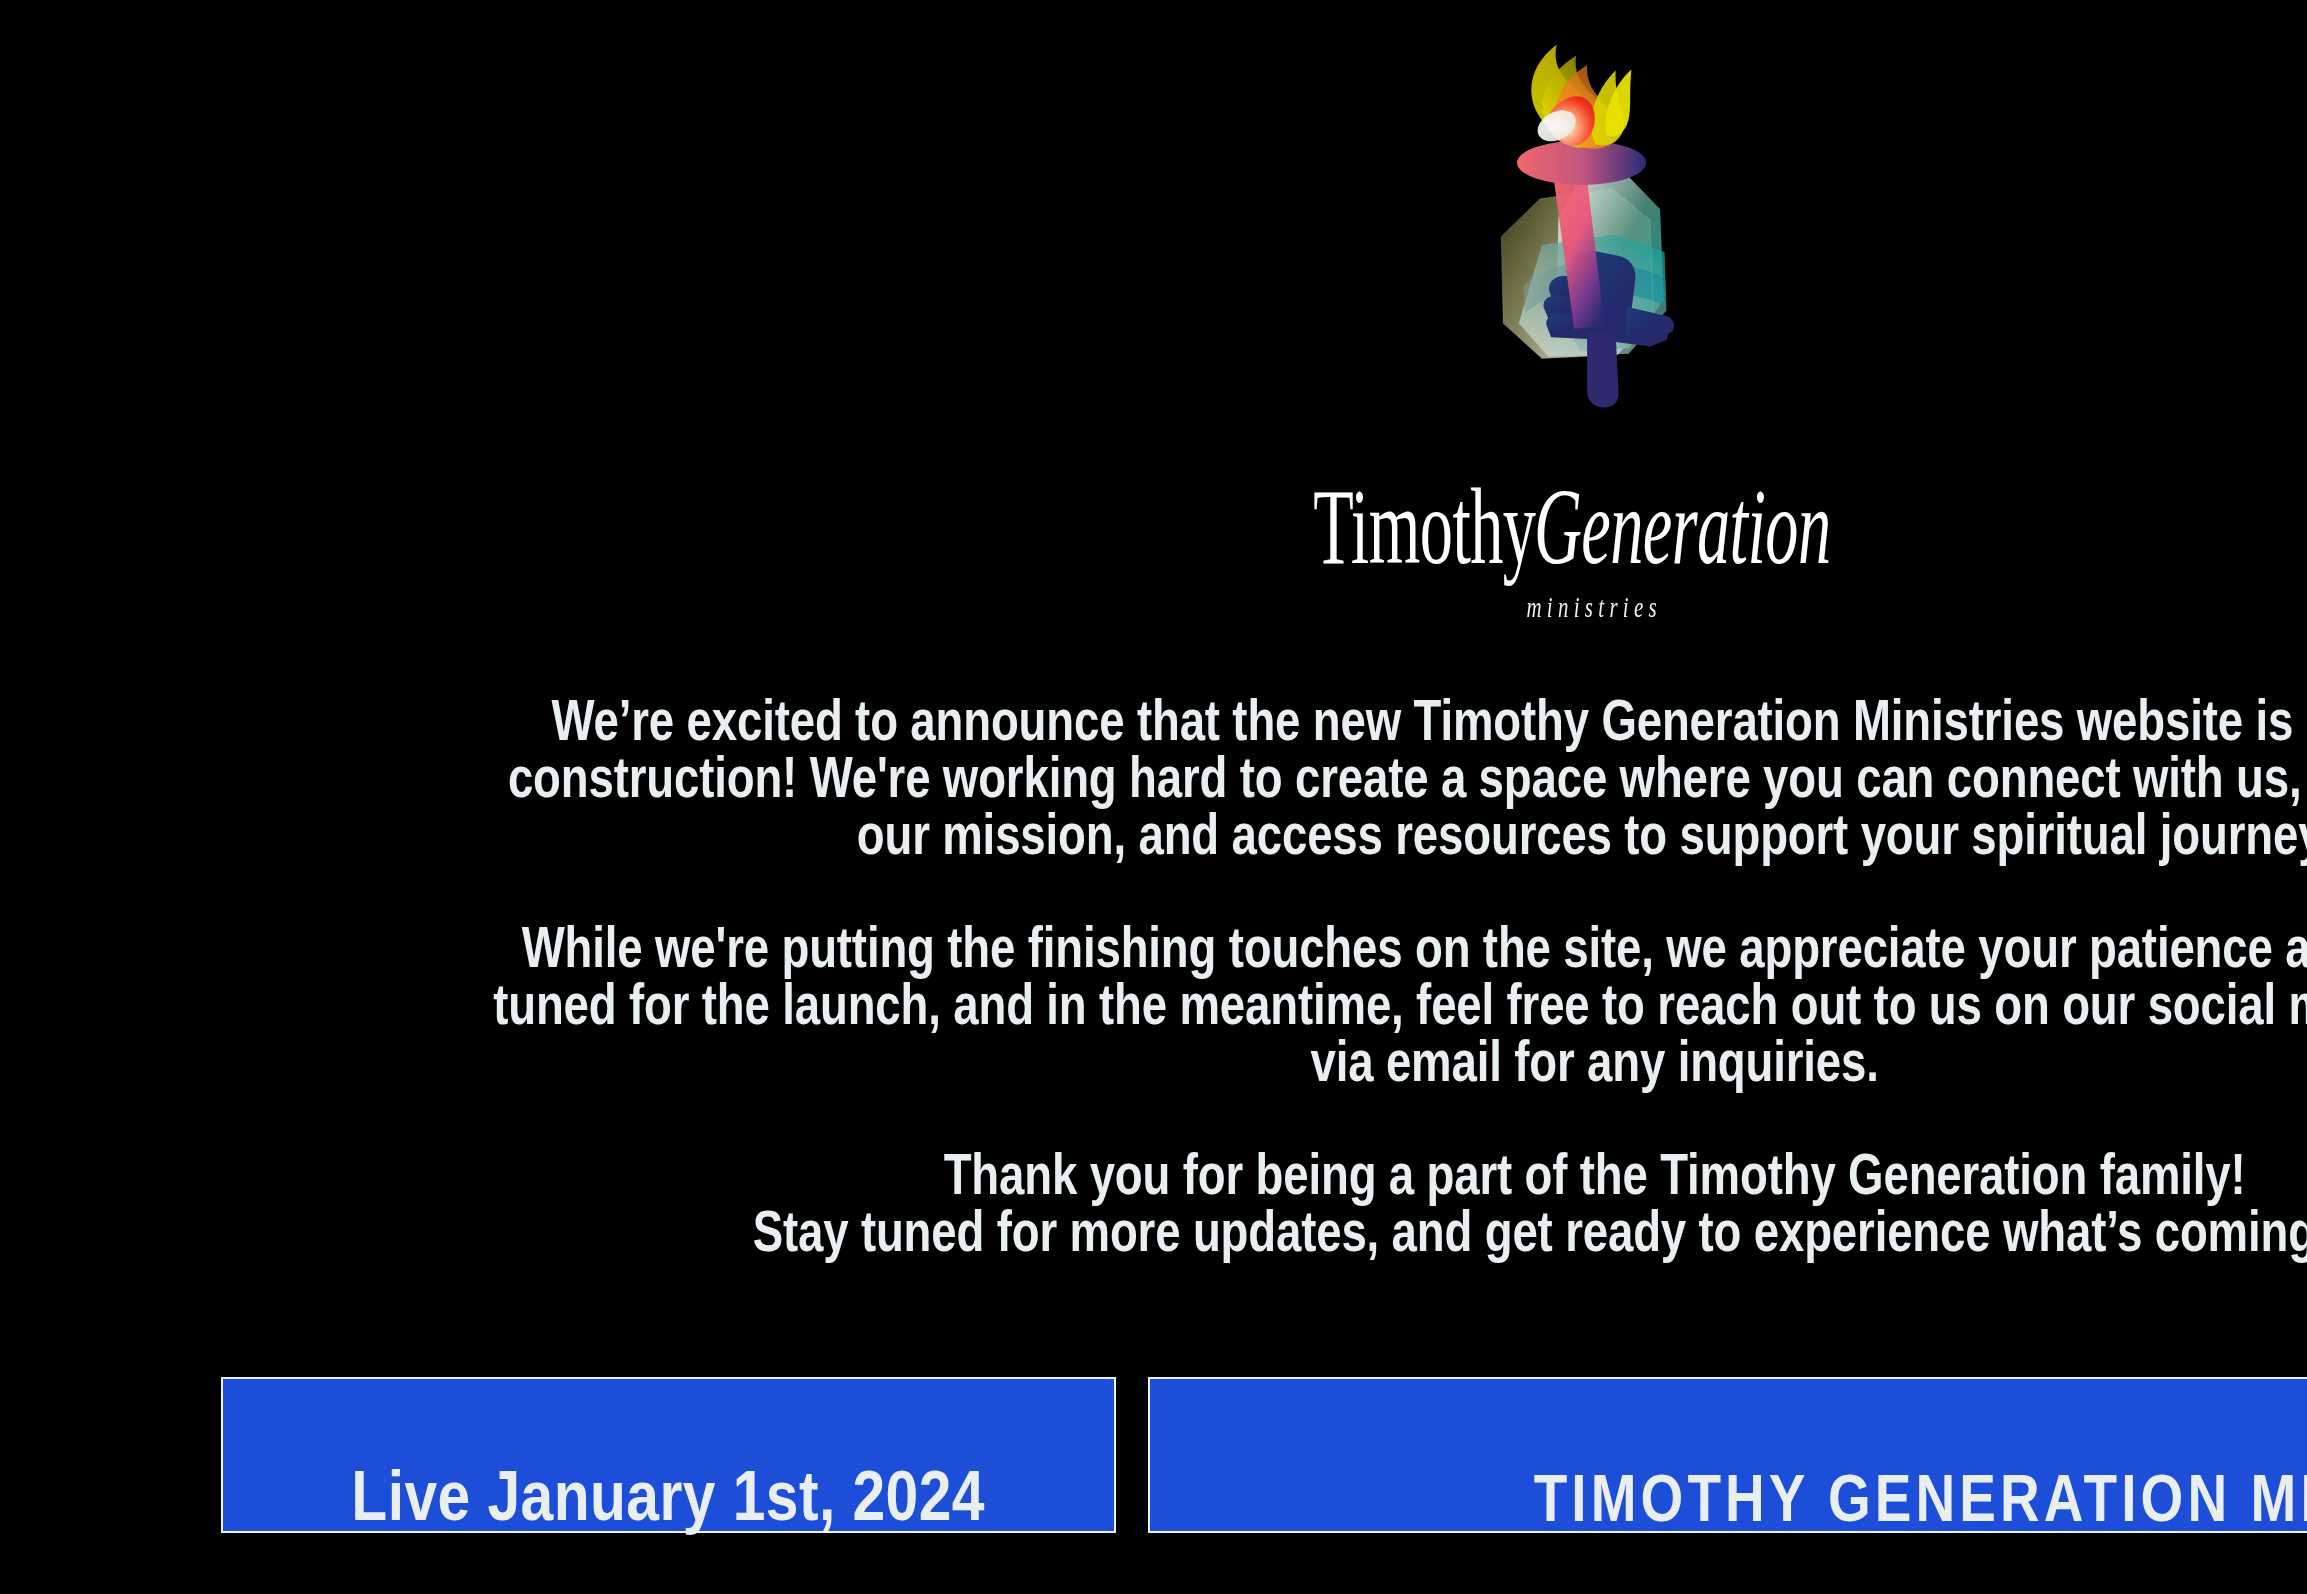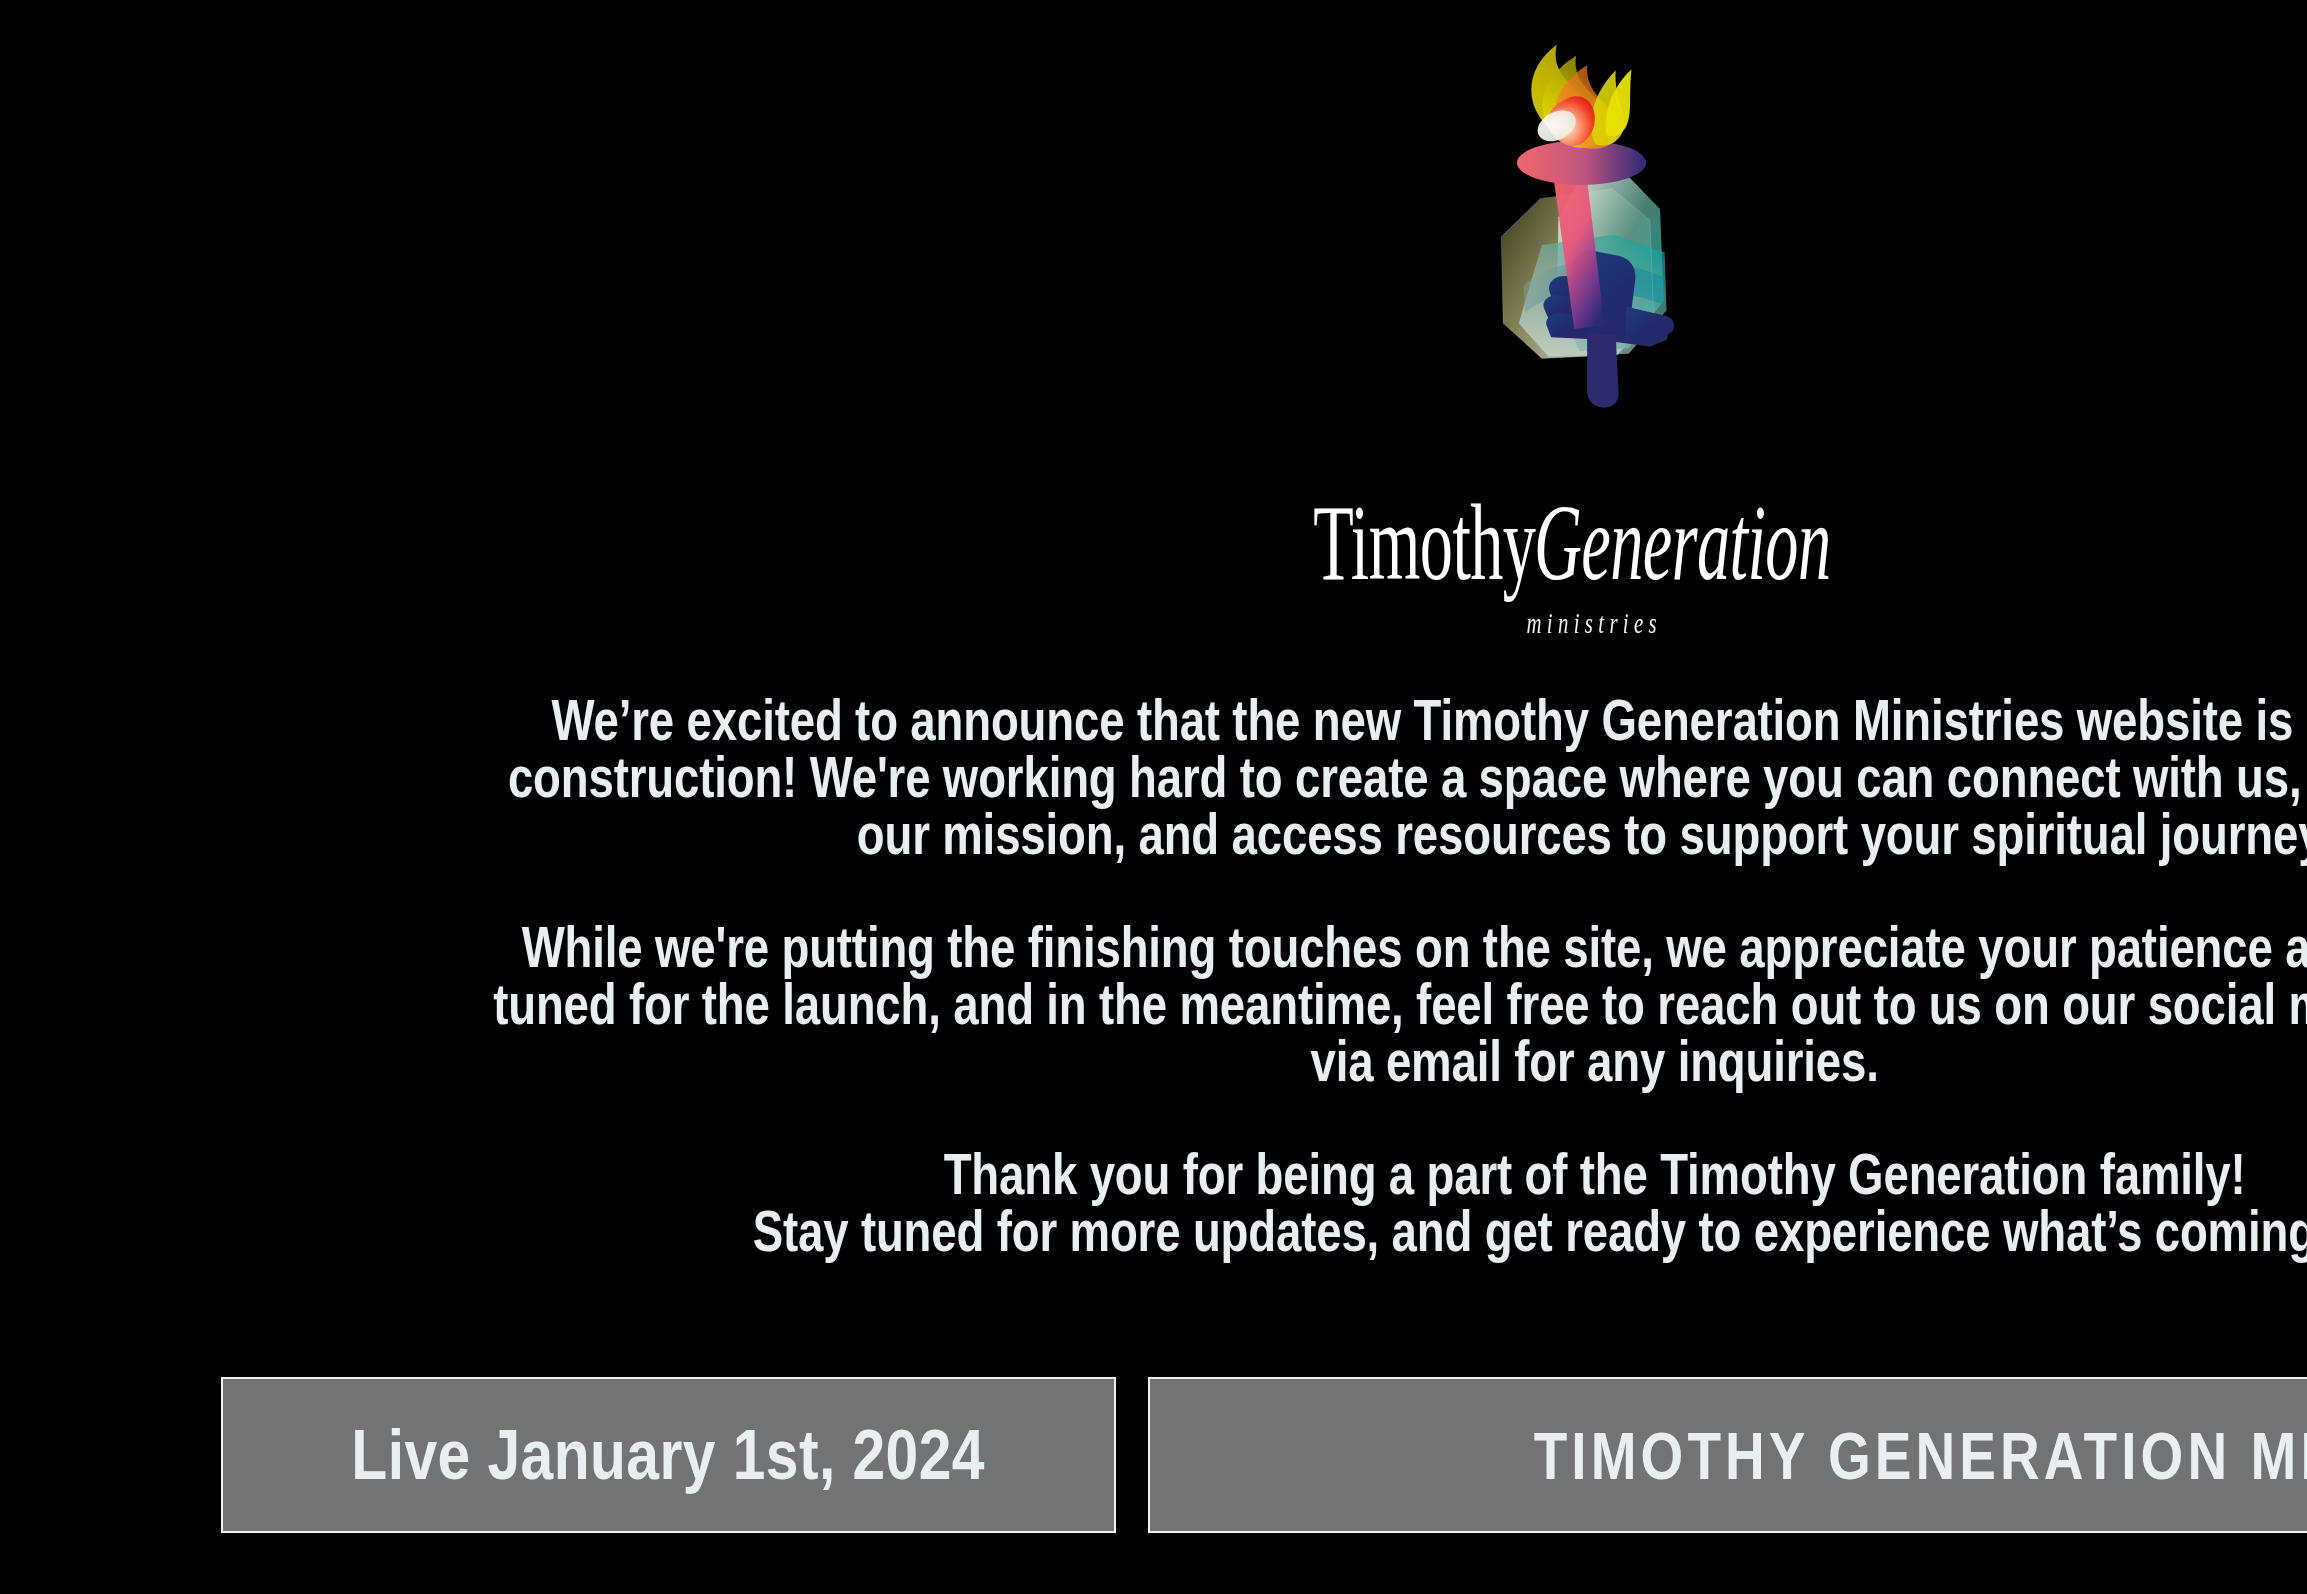--- a/index.html
+++ b/index.html
@@ -20,21 +20,21 @@
 
   
   .logo-block {
     position:absolute;
     left:0; right:0; top:28px;
     display:flex; flex-direction:column; align-items:center;
   }
   .logo-mark { width:323px; height:443px; display:block; }
 
   .wordmark {
-    margin-top:18px;
+    margin-top:2px;
     color:#ffffff;
     white-space:nowrap;
     line-height:1;
     font-size:107px;
     letter-spacing:-0.9px;
     text-align:left;
   }
   .wm-a {
     font-family:"Liberation Serif", serif;
     font-weight:400;
@@ -89,22 +89,22 @@
   
   .boxes {
     position:absolute;
     left:221px; top:1377px;
     width:2771px; height:156px;
     display:flex;
     gap:32px;
   }
   .box {
     border:2.3px solid #eef2f4;
-    display:flex; align-items:center; justify-content:center;
-    background:#737373;
+    display:flex; align-items:flex-end; justify-content:center;
+    background:#1d4ed8;
   }
   .box-date { width:895px; }
   .box-name { flex:1; }
   .box-date-label {
     font-family:"Liberation Sans", sans-serif;
     font-weight:bold;
     color:#e9eef1;
     font-size:70px;
     line-height:1;
     white-space:nowrap;

